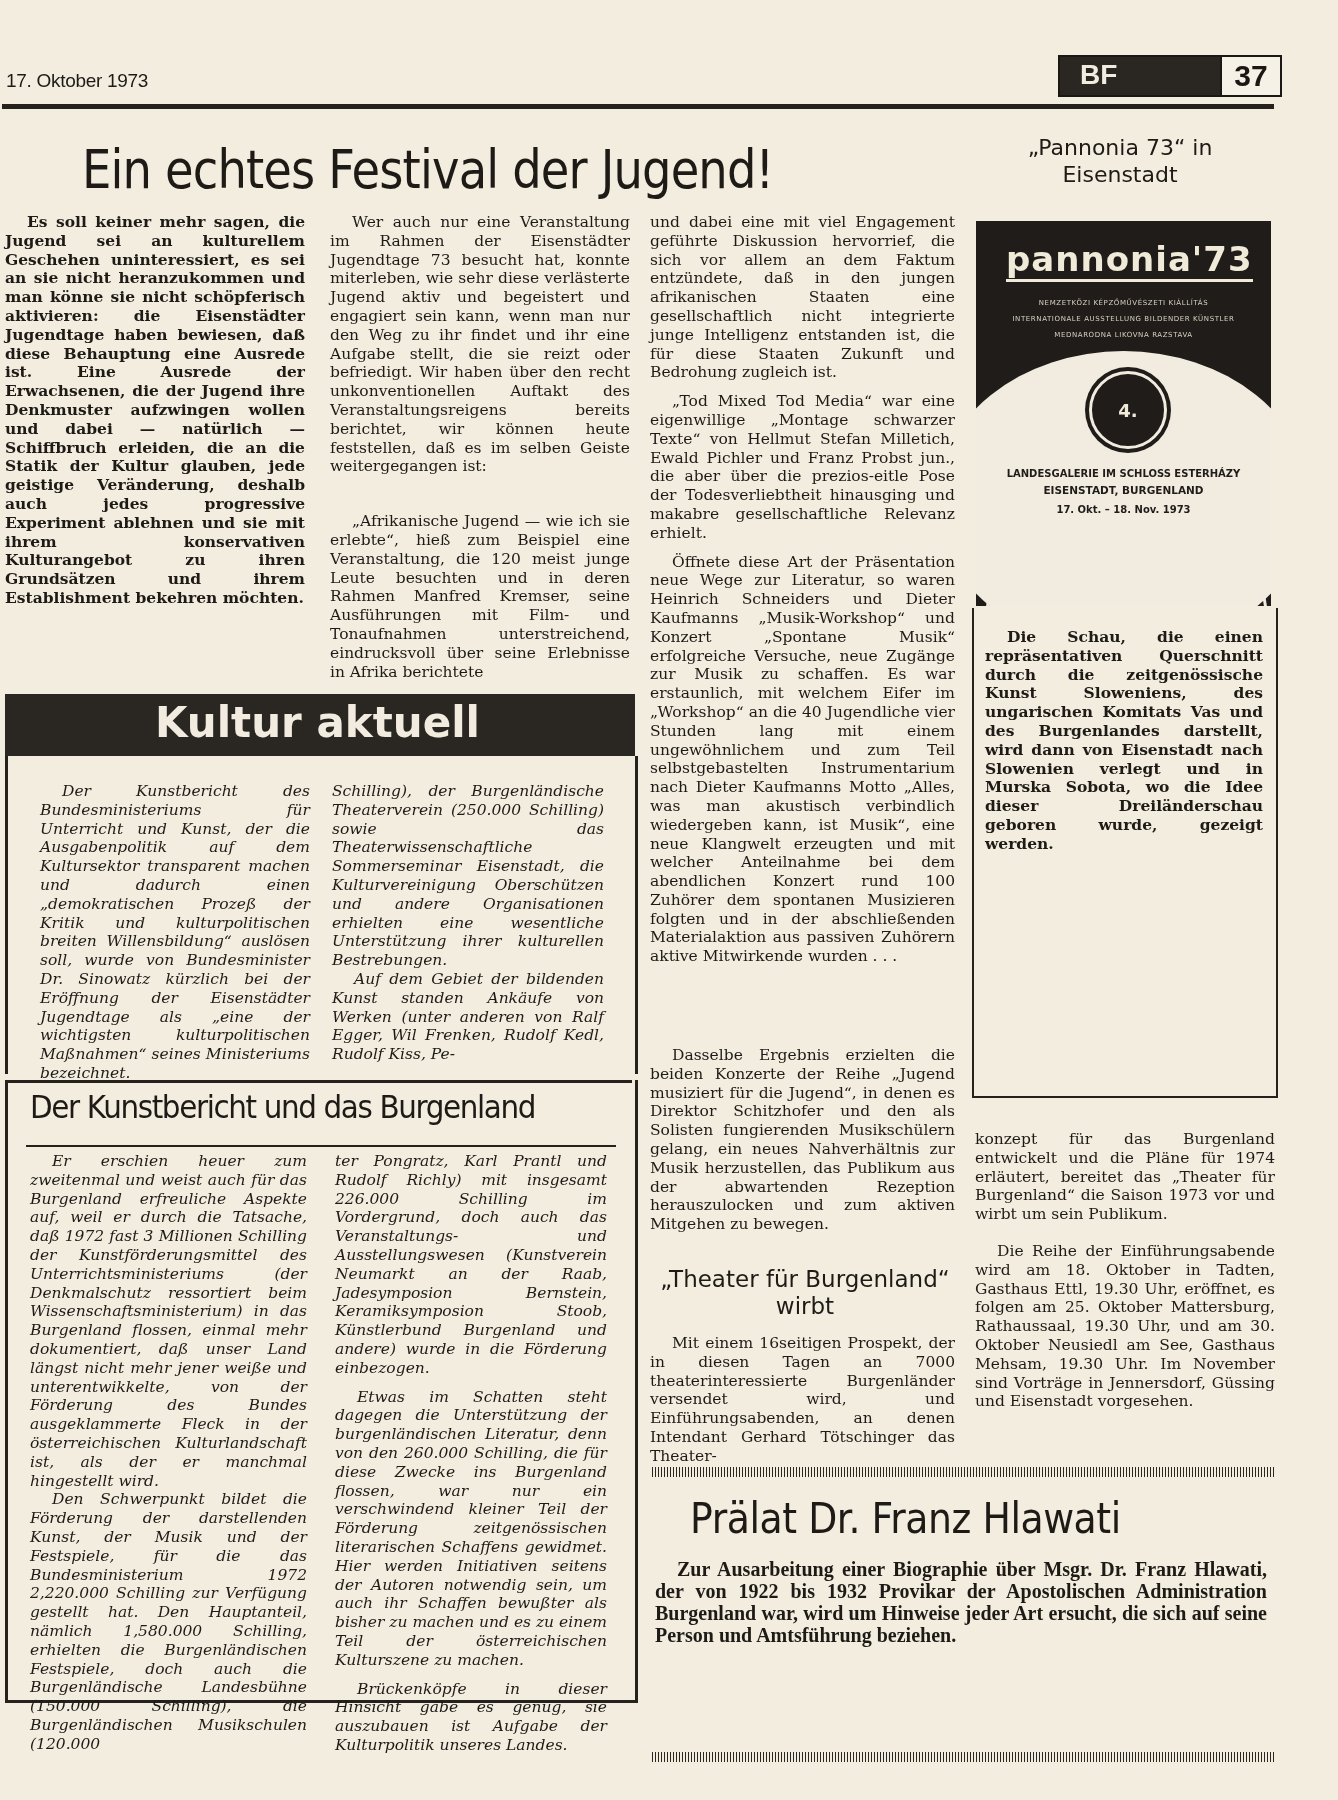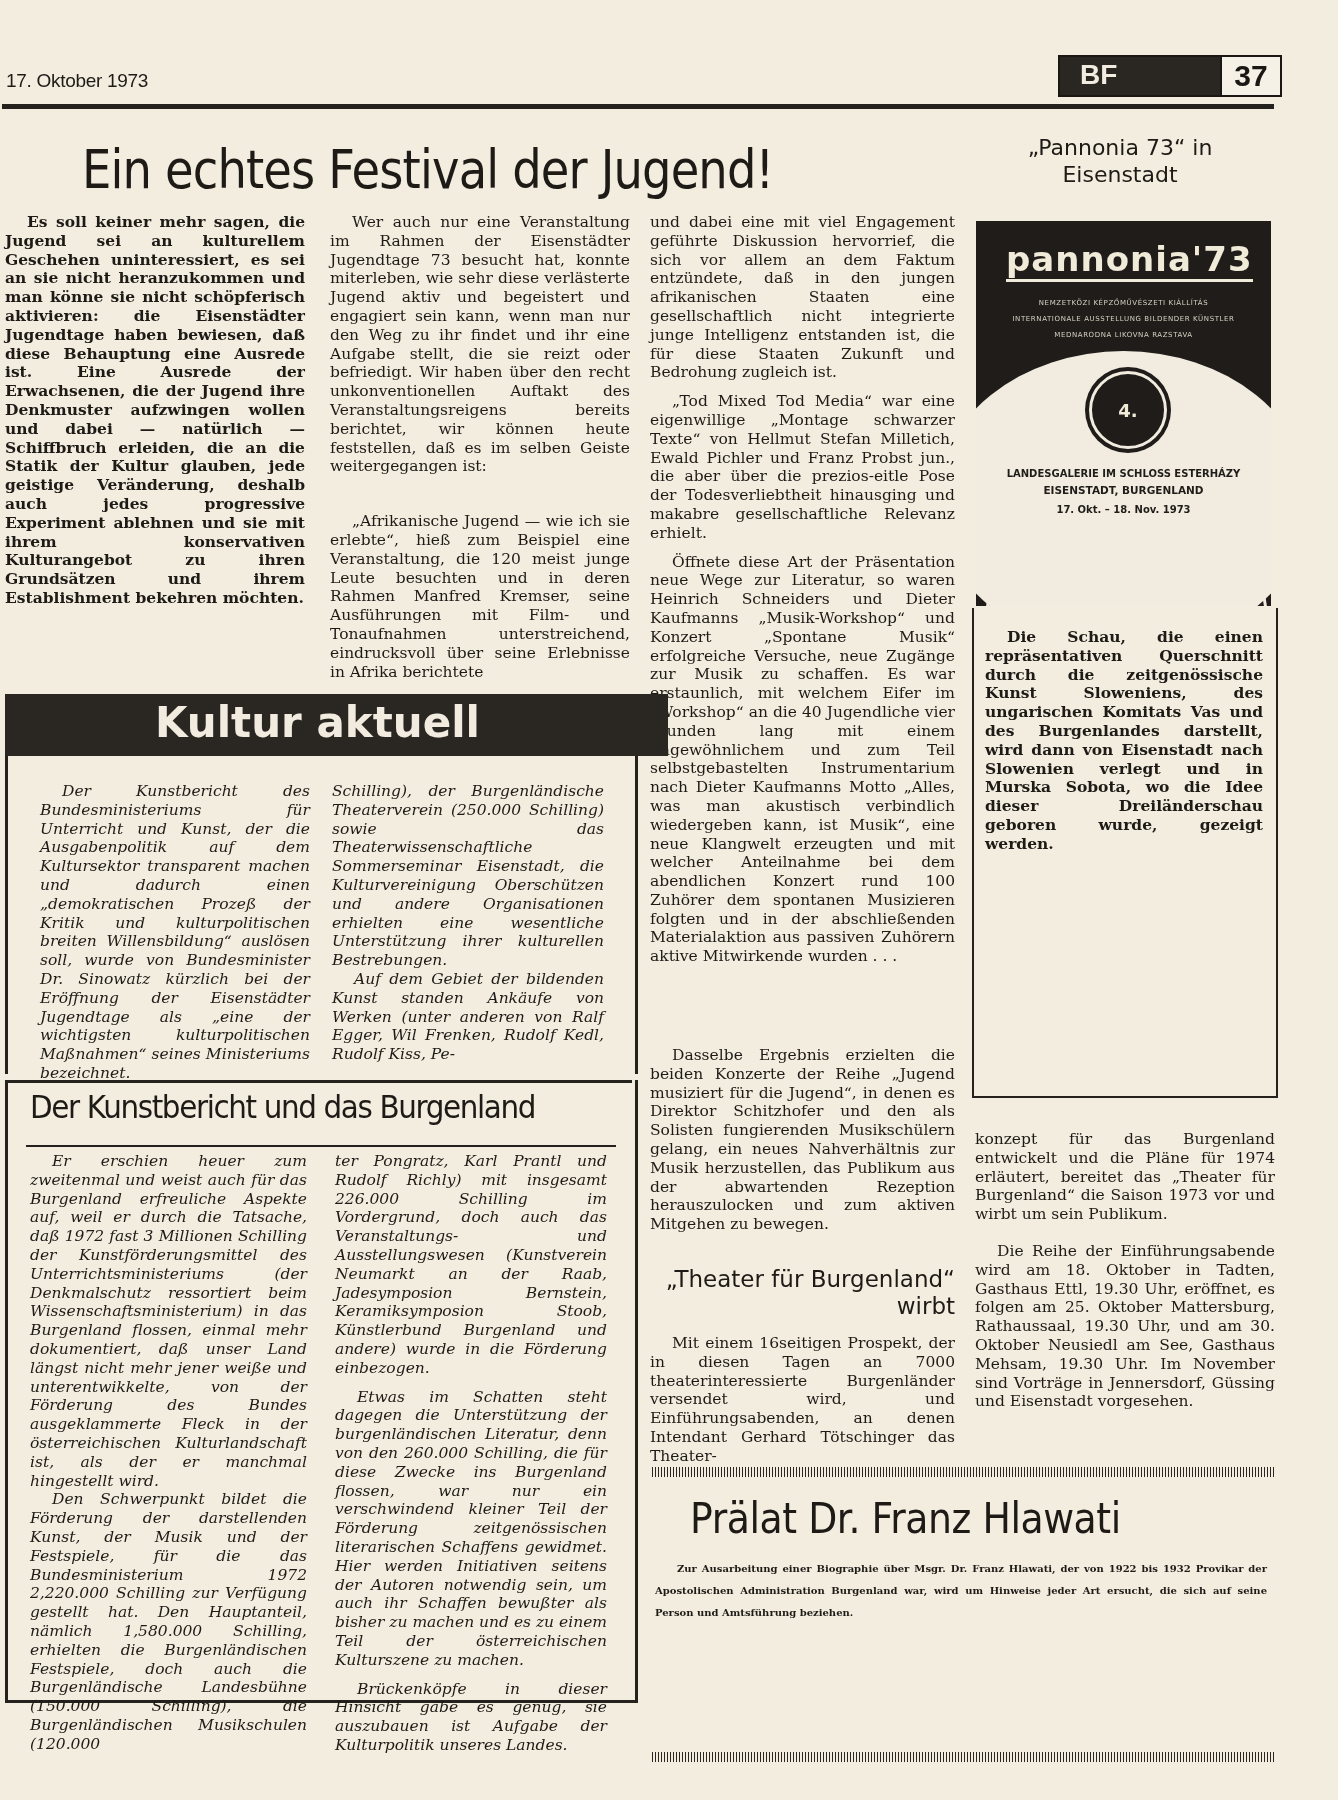--- a/index.html
+++ b/index.html
@@ -17,49 +17,49 @@
   .headline { left: 82px; top: 138px; font-family: "DejaVu Sans", sans-serif; font-size: 54px; letter-spacing: -1px; transform: scaleX(0.86); transform-origin: left top; white-space: nowrap; }
   .side-head { left: 985px; top: 134px; width: 270px; text-align: center; font-family: "DejaVu Sans", sans-serif; font-size: 22px; line-height: 27px; }
   .col { font-size: 15.5px; line-height: 18.8px; text-align: justify; hyphens: manual; }
   .col p { margin: 0; text-indent: 22px; }
   .col p + p { margin-top: 6px; }
   .bold { font-weight: bold; }
   .ital { font-style: italic; }
   .c1 { left: 5px; top: 213px; width: 300px; }
   .c2 { left: 330px; top: 213px; width: 300px; }
   .c3 { left: 650px; top: 213px; width: 305px; }
-  .kultur-bar { left: 5px; top: 694px; width: 630px; height: 62px; background: #2a2622; padding-left: 33px; }
+  .kultur-bar { left: 5px; top: 694px; width: 630px; height: 62px; background: #2a2622; }
   .kultur-bar span { position: absolute; left: 150px; top: 4px; color: #f2ece0; font-family: "DejaVu Sans", sans-serif; font-weight: bold; font-size: 42px; }
   .kbox { left: 5px; top: 756px; width: 627px; height: 318px; border-left: 3px solid #25221e; border-right: 3px solid #25221e; }
   .k1 { left: 40px; top: 782px; width: 270px; }
   .k2 { left: 332px; top: 782px; width: 272px; }
   .kb-head { left: 30px; top: 1088px; font-family: "DejaVu Sans", sans-serif; font-size: 32px; letter-spacing: -1.5px; white-space: nowrap; transform: scaleX(0.92); transform-origin: left top; }
   .kb-rule { left: 26px; top: 1145px; width: 590px; height: 2px; background: #25221e; }
   .kbbox { left: 5px; top: 1080px; width: 627px; height: 620px; border: 3px solid #25221e; border-top: none; border-bottom: 3px solid #25221e; }
   .kbbox2 { left: 5px; top: 1080px; width: 627px; height: 3px; background: #25221e; }
   .kb1 { left: 30px; top: 1152px; width: 277px; }
   .kb2 { left: 335px; top: 1152px; width: 272px; }
   .poster { left: 976px; top: 221px; width: 295px; height: 385px; background: #1f1c19; overflow: hidden; }
   .poster .logo { position: absolute; left: 30px; top: 18px; color: #f0ead8; font-family: "DejaVu Sans", sans-serif; font-weight: bold; font-size: 34px; letter-spacing: 1px; border-bottom: 3px solid #f0ead8; }
   .poster .sub { position: absolute; left: 0; width: 295px; text-align: center; color: #d9d2c3; font-family: "DejaVu Sans", sans-serif; font-size: 7px; letter-spacing: 0.6px; }
   .poster .disc { position: absolute; left: -40px; top: 130px; width: 375px; height: 300px; border-radius: 50%; background: #f1ecdf; }
   .poster .ring { position: absolute; left: 113px; top: 150px; width: 72px; height: 72px; border-radius: 50%; background: #1f1c19; border: 3px solid #f1ecdf; box-shadow: 0 0 0 4px #1f1c19; display: flex; align-items: center; justify-content: center; color: #f0ead8; font-family: "DejaVu Sans", sans-serif; font-weight: bold; font-size: 18px; }
   .poster .ptxt { position: absolute; left: 0; width: 295px; text-align: center; font-family: "DejaVu Sans", sans-serif; font-weight: bold; color: #1f1c19; }
   .poster .blob { position: absolute; top: 345px; width: 80px; height: 80px; border-radius: 50%; border: 3px solid #f1ecdf; }
   .pbox { left: 972px; top: 608px; width: 302px; height: 488px; border-left: 2px solid #25221e; border-right: 2px solid #25221e; border-bottom: 2px solid #25221e; }
   .p1 { left: 985px; top: 628px; width: 278px; }
   .c4 { left: 975px; top: 1130px; width: 300px; }
-  .theater-head { left: 655px; top: 1266px; width: 300px; text-align: right; font-family: "DejaVu Sans", sans-serif; font-size: 23px; line-height: 27px; }
+  .theater-head { left: 655px; top: 1266px; width: 300px; text-align: center; font-family: "DejaVu Sans", sans-serif; font-size: 23px; line-height: 27px; }
   .c3b { left: 650px; top: 1046px; width: 305px; }
   .c3c { left: 650px; top: 1334px; width: 305px; }
   .hatch { height: 10px; background: repeating-linear-gradient(90deg, #2a2622 0 1.4px, transparent 1.4px 3px); }
   .hatch1 { left: 652px; top: 1467px; width: 622px; }
   .hatch2 { left: 652px; top: 1752px; width: 622px; }
   .hlawati-head { left: 690px; top: 1494px; font-family: "DejaVu Sans", sans-serif; font-size: 42px; letter-spacing: -0.5px; white-space: nowrap; transform: scaleX(0.9); transform-origin: left top; }
-  .hl { left: 655px; top: 1558px; width: 612px; font-size: 10px; line-height: 22px; font-weight: bold; }
+  .hl { left: 655px; top: 1558px; width: 612px; font-size: 20px; line-height: 22px; font-weight: bold; font-family: Liberation Serif, serif; }
 </style>
 </head>
 <body>
 
 <div class="abs date">17. Oktober 1973</div>
 <div class="abs badge">
   <span class="bf">BF</span>
   <span class="num">37</span>
 </div>
 <div class="abs rule-top"></div>

